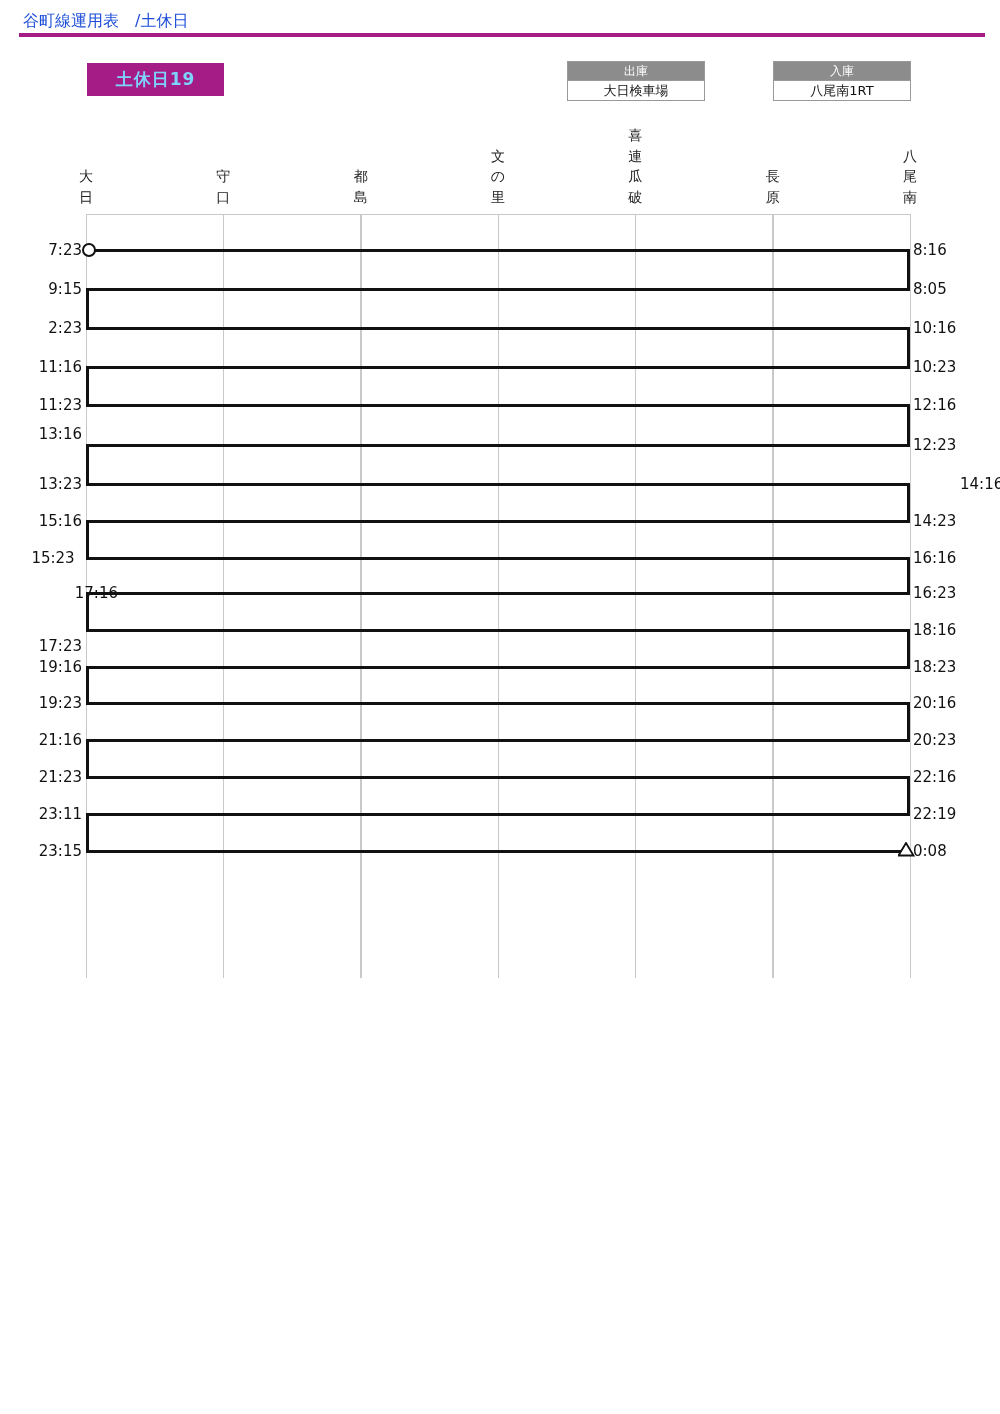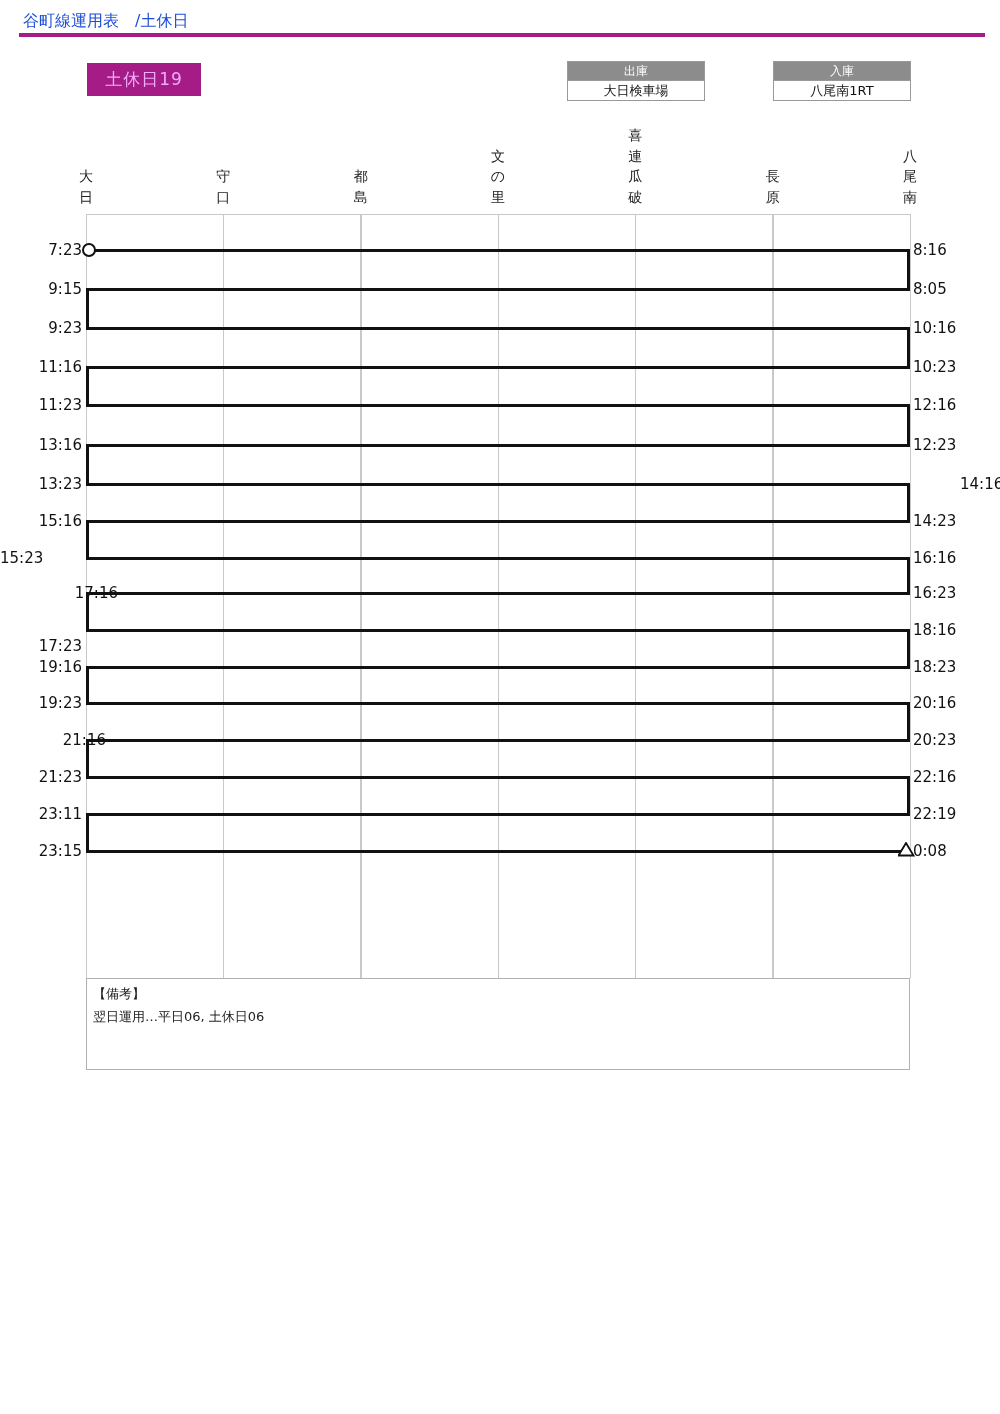--- a/index.html
+++ b/index.html
@@ -11,22 +11,22 @@
   }
   html,body{margin:0;padding:0;background:#ffffff;}
   .sheet{
     position:relative;width:1000px;height:1414px;background:#fff;
     font-family:"DejaVu Sans","Liberation Sans",sans-serif;color:#222;overflow:hidden;
   }
   .page-header{position:absolute;left:23px;top:11px;font-size:16px;color:#1d4ed8;white-space:nowrap;}
   .day-label{margin-left:16px;}
   .header-rule{position:absolute;left:19px;top:33px;width:966px;height:4px;background:var(--accent);}
   .duty-badge{
-    position:absolute;left:87px;top:63px;width:114px;height:33px;background:var(--accent);
-    color:#f0abfc;font-size:17px;font-weight:normal;display:flex;align-items:center;justify-content:center;
+    position:absolute;left:87px;top:63px;width:137px;height:33px;background:var(--accent);
+    color:#7dd3fc;font-size:17px;font-weight:bold;display:flex;align-items:center;justify-content:center;
     letter-spacing:1px;
   }
   .depot-box{position:absolute;top:61px;width:136px;border:1px solid var(--boxborder);background:#fff;text-align:center;}
   .depot-box .hd{height:18px;line-height:18px;background:var(--boxhead);color:#fff;font-size:12px;border-bottom:1px solid var(--boxborder);}
   .depot-box .val{height:19px;line-height:19px;font-size:13px;color:#111;}
   #depot-out{left:567px;}
   #depot-in{left:773px;}
   #diagram{position:absolute;left:0;top:0;width:1000px;height:1414px;}
   .gline{position:absolute;background:var(--grid);}
   .tline{position:absolute;background:var(--dline);}
@@ -87,82 +87,78 @@
 南</div>
       <div class="tline" style="left: 86px; top: 248.5px; width: 824px; height: 3px;"></div>
       <div class="tlabel" style="left: 0px; top: 240px; width: 82px; text-align: right;">7:23</div>
       <div class="tlabel" style="left: 913px; top: 240px;">8:16</div>
       <div class="tline" style="left: 907px; top: 250px; width: 3px; height: 39px;"></div>
       <div class="tline" style="left: 86px; top: 287.5px; width: 824px; height: 3px;"></div>
       <div class="tlabel" style="left: 0px; top: 279px; width: 82px; text-align: right;">9:15</div>
       <div class="tlabel" style="left: 913px; top: 279px;">8:05</div>
       <div class="tline" style="left: 86px; top: 289px; width: 3px; height: 39px;"></div>
       <div class="tline" style="left: 86px; top: 326.5px; width: 824px; height: 3px;"></div>
-      <div class="tlabel" style="left: 0px; top: 318px; width: 82px; text-align: right;">9:23</div>
+      <div class="tlabel" style="left: 0px; top: 318px; width: 82px; text-align: right;">2:23</div>
       <div class="tlabel" style="left: 913px; top: 318px;">10:16</div>
       <div class="tline" style="left: 907px; top: 328px; width: 3px; height: 39px;"></div>
       <div class="tline" style="left: 86px; top: 365.5px; width: 824px; height: 3px;"></div>
       <div class="tlabel" style="left: 0px; top: 357px; width: 82px; text-align: right;">11:16</div>
       <div class="tlabel" style="left: 913px; top: 357px;">10:23</div>
       <div class="tline" style="left: 86px; top: 367px; width: 3px; height: 38px;"></div>
       <div class="tline" style="left: 86px; top: 403.5px; width: 824px; height: 3px;"></div>
       <div class="tlabel" style="left: 0px; top: 395px; width: 82px; text-align: right;">11:23</div>
       <div class="tlabel" style="left: 913px; top: 395px;">12:16</div>
       <div class="tline" style="left: 907px; top: 405px; width: 3px; height: 40px;"></div>
       <div class="tline" style="left: 86px; top: 443.5px; width: 824px; height: 3px;"></div>
-      <div class="tlabel" style="left: 0px; top: 435px; width: 82px; text-align: right;">13:16</div>
+      <div class="tlabel" style="left: 0px; top: 424px; width: 82px; text-align: right;">13:16</div>
       <div class="tlabel" style="left: 913px; top: 435px; text-align: right;">12:23</div>
       <div class="tline" style="left: 86px; top: 445px; width: 3px; height: 39px;"></div>
       <div class="tline" style="left: 86px; top: 482.5px; width: 824px; height: 3px;"></div>
       <div class="tlabel" style="left: 0px; top: 474px; width: 82px; text-align: right;">13:23</div>
       <div class="tlabel" style="left: 913px; top: 474px; margin-left: 47px;">14:16</div>
       <div class="tline" style="left: 907px; top: 484px; width: 3px; height: 37px;"></div>
       <div class="tline" style="left: 86px; top: 519.5px; width: 824px; height: 3px;"></div>
       <div class="tlabel" style="left: 0px; top: 511px; width: 82px; text-align: right;">15:16</div>
       <div class="tlabel" style="left: 913px; top: 511px;">14:23</div>
       <div class="tline" style="left: 86px; top: 521px; width: 3px; height: 37px;"></div>
       <div class="tline" style="left: 86px; top: 556.5px; width: 824px; height: 3px;"></div>
-      <div class="tlabel" style="left: 0px; top: 548px; width: 82px; text-align: left;">15:23</div>
+      <div class="tlabel" style="left: 12px; top: 548px; width: 82px; text-align: center;">15:23</div>
       <div class="tlabel" style="left: 913px; top: 548px;">16:16</div>
       <div class="tline" style="left: 907px; top: 558px; width: 3px; height: 35px;"></div>
       <div class="tline" style="left: 86px; top: 591.5px; width: 824px; height: 3px;"></div>
       <div class="tlabel" style="left: 0px; top: 583px; width: 82px; text-align: right; margin-left: 36px;">17:16</div>
       <div class="tlabel" style="left: 913px; top: 583px;">16:23</div>
       <div class="tline" style="left: 86px; top: 593px; width: 3px; height: 37px;"></div>
       <div class="tline" style="left: 86px; top: 628.5px; width: 824px; height: 3px;"></div>
       <div class="tlabel" style="left: 0px; top: 620px; width: 82px; text-align: right; margin-top: 16px;">17:23</div>
       <div class="tlabel" style="left: 913px; top: 620px;">18:16</div>
       <div class="tline" style="left: 907px; top: 630px; width: 3px; height: 37px;"></div>
       <div class="tline" style="left: 86px; top: 665.5px; width: 824px; height: 3px;"></div>
       <div class="tlabel" style="left: 0px; top: 657px; width: 82px; text-align: right;">19:16</div>
       <div class="tlabel" style="left: 913px; top: 657px;">18:23</div>
       <div class="tline" style="left: 86px; top: 667px; width: 3px; height: 36px;"></div>
       <div class="tline" style="left: 86px; top: 701.5px; width: 824px; height: 3px;"></div>
       <div class="tlabel" style="left: 0px; top: 693px; width: 82px; text-align: right;">19:23</div>
       <div class="tlabel" style="left: 913px; top: 693px;">20:16</div>
       <div class="tline" style="left: 907px; top: 703px; width: 3px; height: 37px;"></div>
       <div class="tline" style="left: 86px; top: 738.5px; width: 824px; height: 3px;"></div>
-      <div class="tlabel" style="left: 0px; top: 730px; width: 82px; text-align: right; padding-left: 24px;">21:16</div>
+      <div class="tlabel" style="left: 0px; top: 730px; width: 82px; text-align: right;">21:16</div>
       <div class="tlabel" style="left: 913px; top: 730px;">20:23</div>
       <div class="tline" style="left: 86px; top: 740px; width: 3px; height: 37px;"></div>
       <div class="tline" style="left: 86px; top: 775.5px; width: 824px; height: 3px;"></div>
       <div class="tlabel" style="left: 0px; top: 767px; width: 82px; text-align: right;">21:23</div>
       <div class="tlabel" style="left: 913px; top: 767px;">22:16</div>
       <div class="tline" style="left: 907px; top: 777px; width: 3px; height: 37px;"></div>
       <div class="tline" style="left: 86px; top: 812.5px; width: 824px; height: 3px;"></div>
       <div class="tlabel" style="left: 0px; top: 804px; width: 82px; text-align: right;">23:11</div>
       <div class="tlabel" style="left: 913px; top: 804px;">22:19</div>
       <div class="tline" style="left: 86px; top: 814px; width: 3px; height: 37px;"></div>
       <div class="tline" style="left: 86px; top: 849.5px; width: 824px; height: 3px;"></div>
       <div class="tlabel" style="left: 0px; top: 841px; width: 82px; text-align: right;">23:15</div>
       <div class="tlabel" style="left: 913px; top: 841px;">0:08</div>
       <div class="circle-marker" style="left: 82px; top: 243px;"></div>
       <svg width="17" height="15" style="position: absolute; left: 898px; top: 842px; z-index: 3;">
         <polygon points="8,1 15.5,13.5 0.5,13.5" fill="#fff" stroke="#111" stroke-width="1.8"></polygon>
       </svg>
     </div>
 
-  <div class="remarks">
-    <div class="rt">【備考】</div>
-    <div class="rx">翌日運用…平日06, 土休日06</div>
-  </div>
 
 </div>
 
 </body></html>

